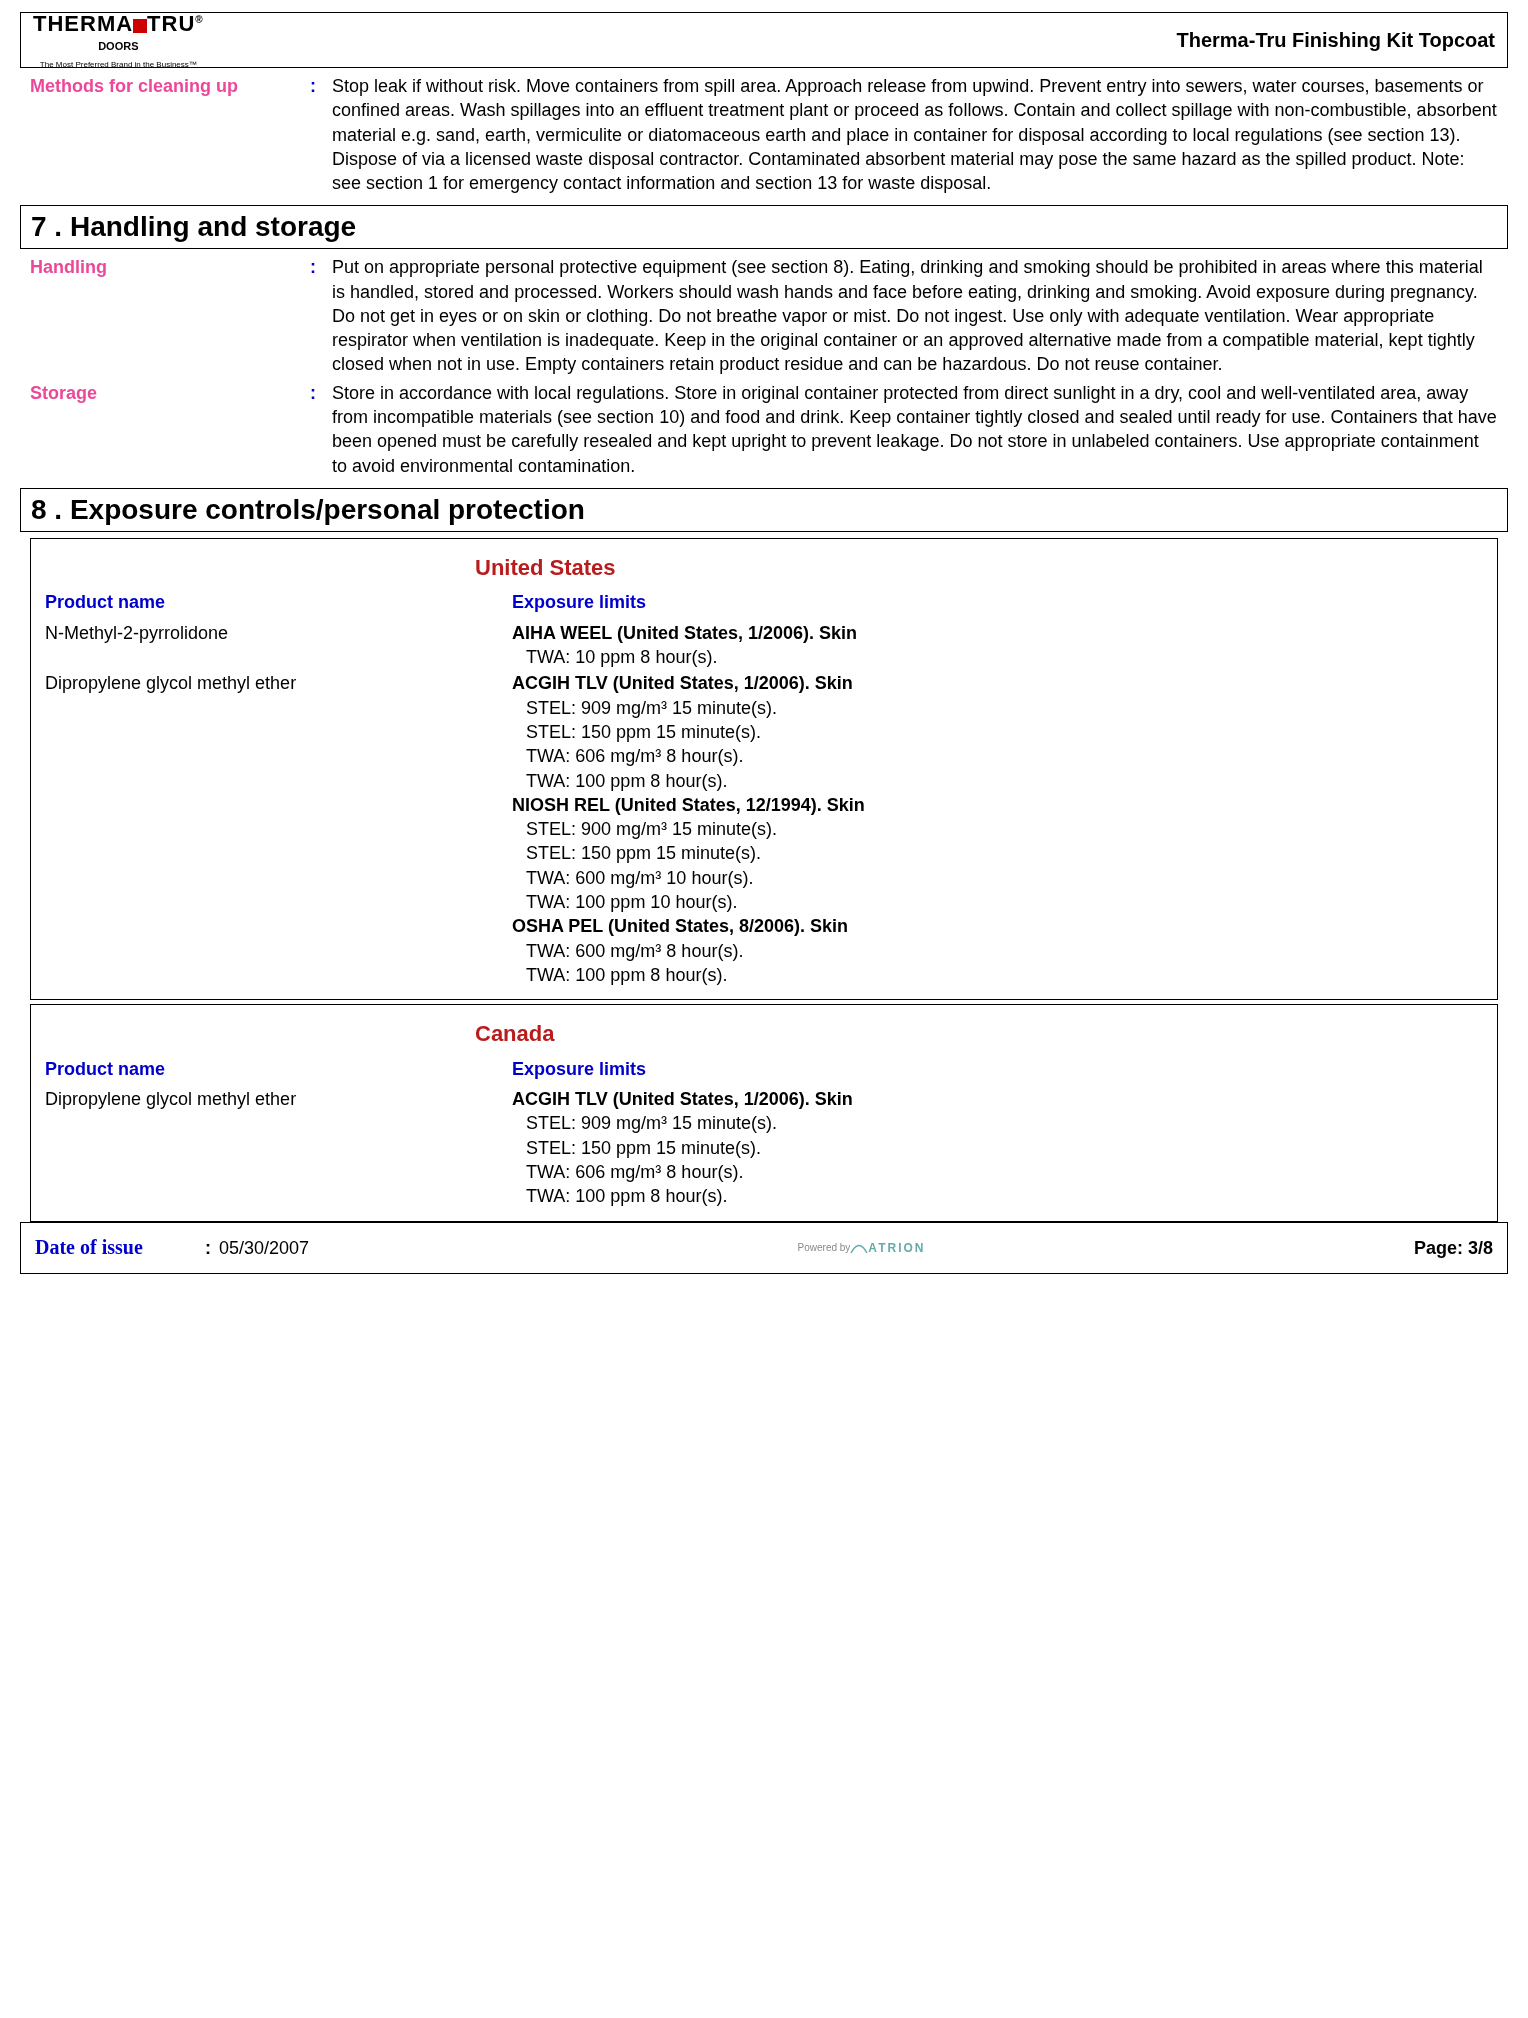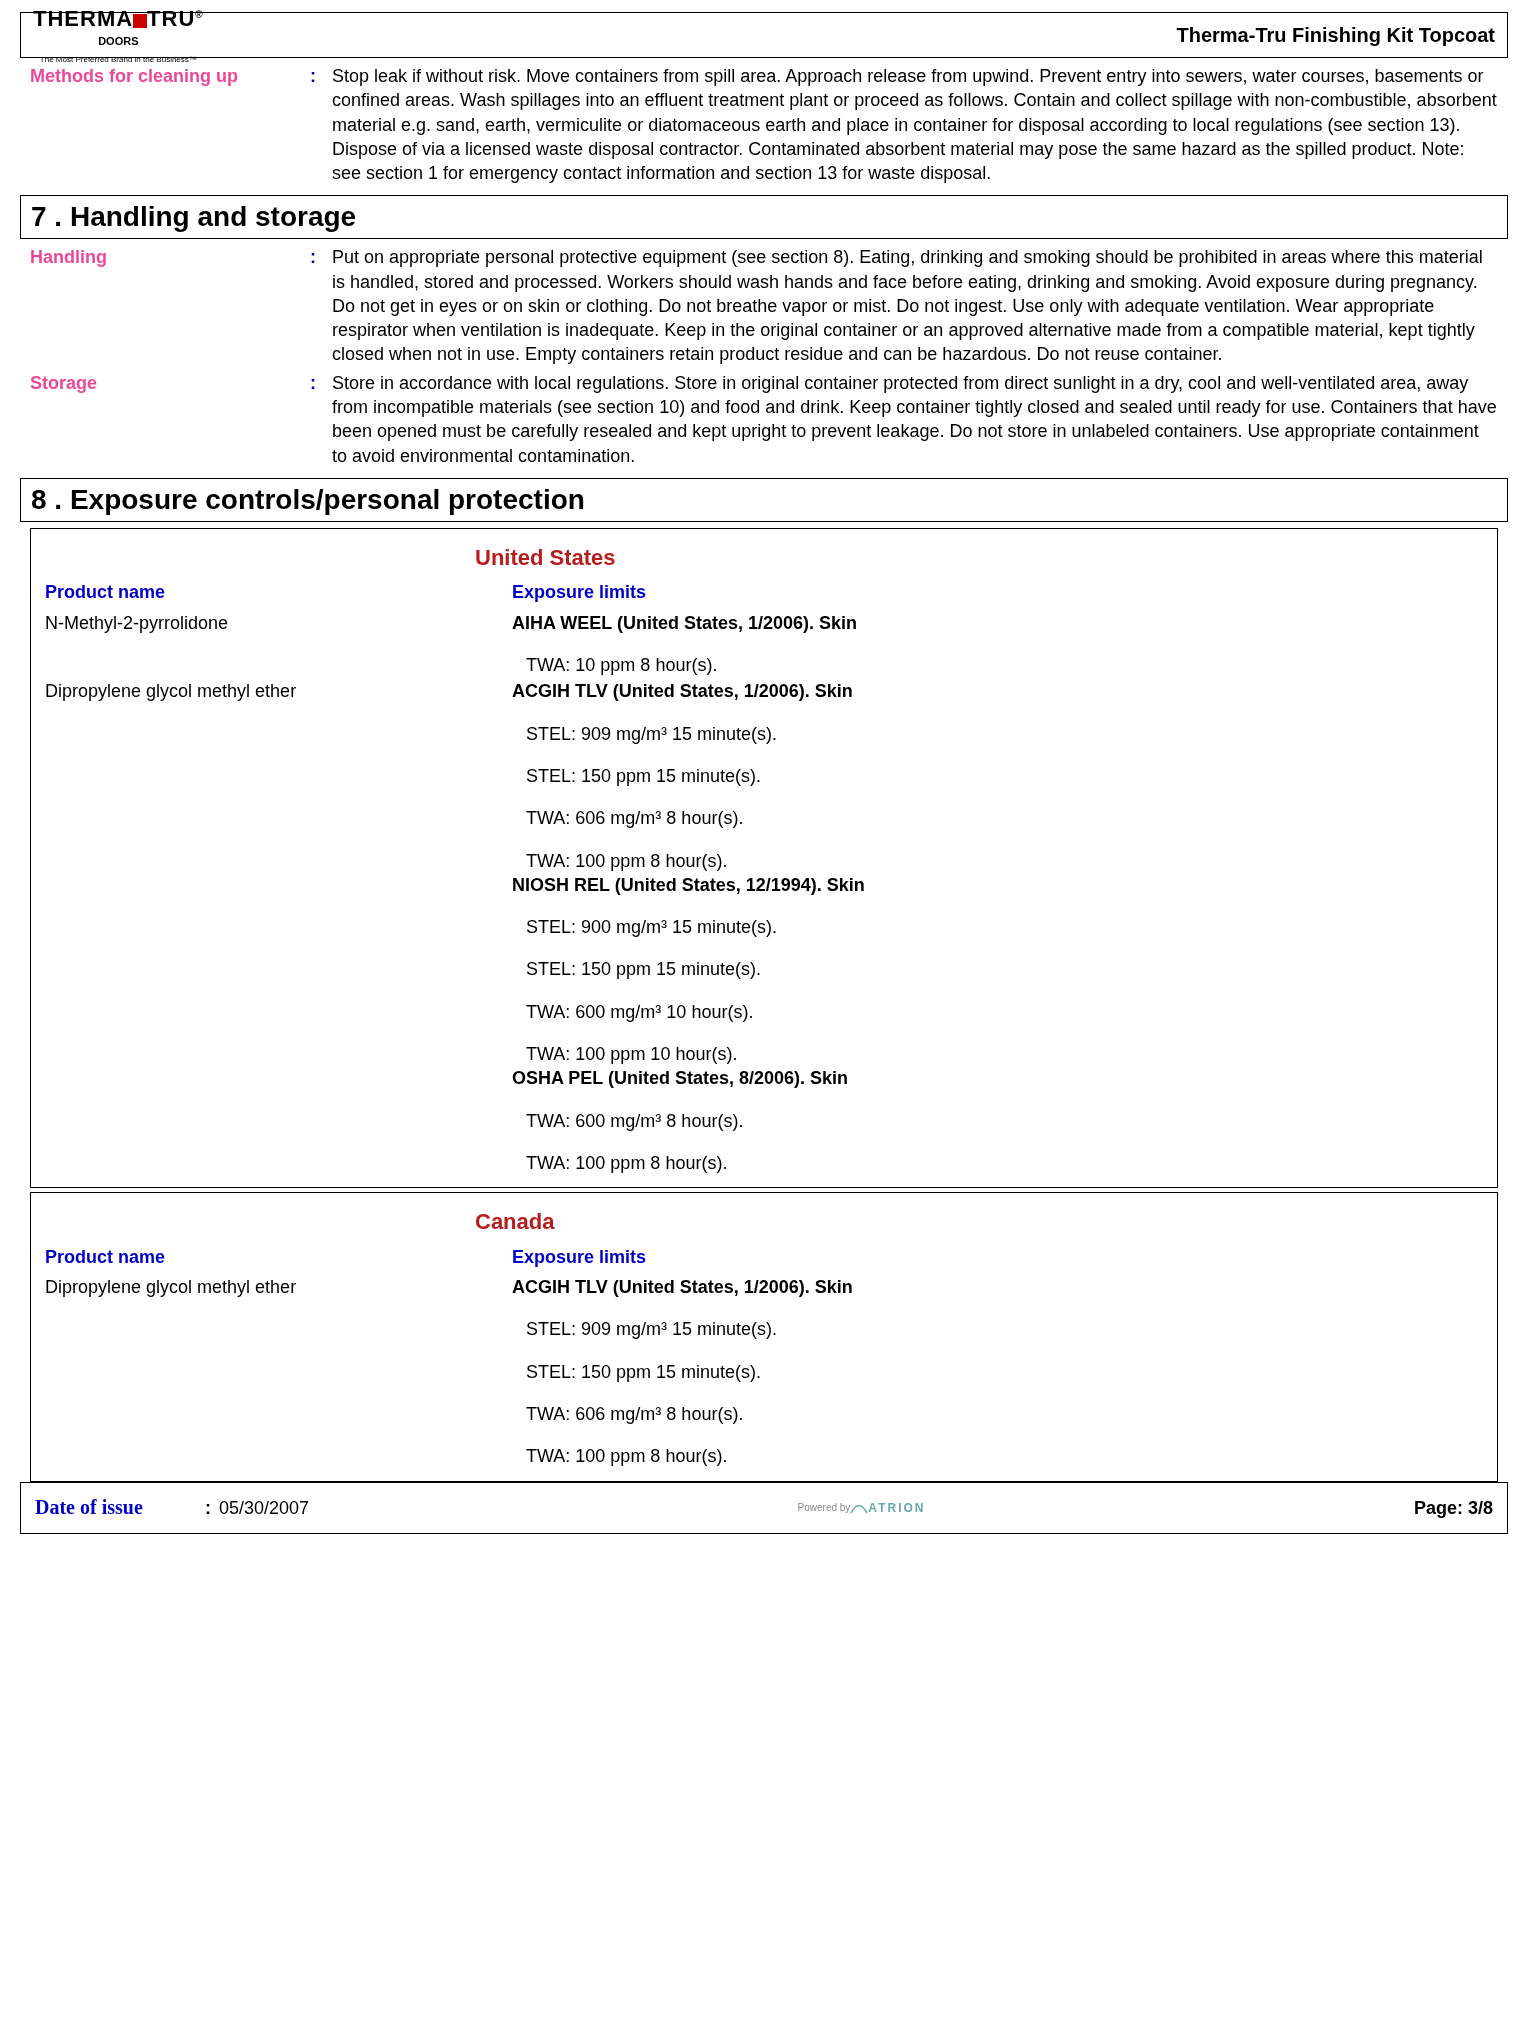--- a/index.html
+++ b/index.html
@@ -13,21 +13,21 @@
     padding: 12px 20px;
     line-height: 1.35;
   }
   .header-box {
     border: 1.5px solid #000;
     display: flex;
     align-items: center;
     justify-content: space-between;
     padding: 4px 12px;
     margin-bottom: 4px;
-    height: 46px;
+    height: 56px;
   }
   .logo-block { display:flex; flex-direction:column; align-items:center; }
   .logo-main { font-weight: bold; font-size: 22px; letter-spacing: 1px; }
   .logo-main .red-sq { display:inline-block; width:14px; height:14px; background:#c00; vertical-align: middle; }
   .logo-sub { font-size: 11px; font-weight: bold; }
   .logo-tag { font-size: 8px; margin-top:6px; }
   .doc-title { font-weight: bold; font-size: 20px; }
   .field-row { display:flex; align-items:flex-start; padding: 2px 10px; }
   .field-label { color: #ec4899; font-weight: bold; width: 280px; flex-shrink:0; }
   .field-colon { font-weight:bold; color:#0000cc; width:22px; flex-shrink:0; }
@@ -43,21 +43,21 @@
     border: 1.5px solid #000;
     margin: 6px 10px 0 10px;
     padding: 10px 14px;
   }
   .country-heading { color: #b91c1c; font-weight: bold; font-size: 22px; text-align:left; margin: 4px 0 8px 430px;}
   .exp-head { color:#0000cc; font-weight:bold; margin-bottom:4px; }
   .exp-row { display:flex; margin-bottom: 2px; gap: 37px; }
   .exp-name { width:430px; flex-shrink:0; }
   .exp-limits { flex:1; }
   .limit-head { font-weight:bold; }
-  .limit-val { margin-left: 14px; margin-top: 18px; }
+  .limit-val { margin-left: 14px; }
   .footer-box {
     border: 1.5px solid #000;
     padding: 8px 14px;
     display:flex;
     align-items:center;
     justify-content: space-between;
     height: 52px;
   }
   .footer-left { display:flex; align-items:center; }
   .footer-label { color:#0000cc; font-weight:bold; font-family: 'Times New Roman', serif; font-size:20px; min-width:170px;}

